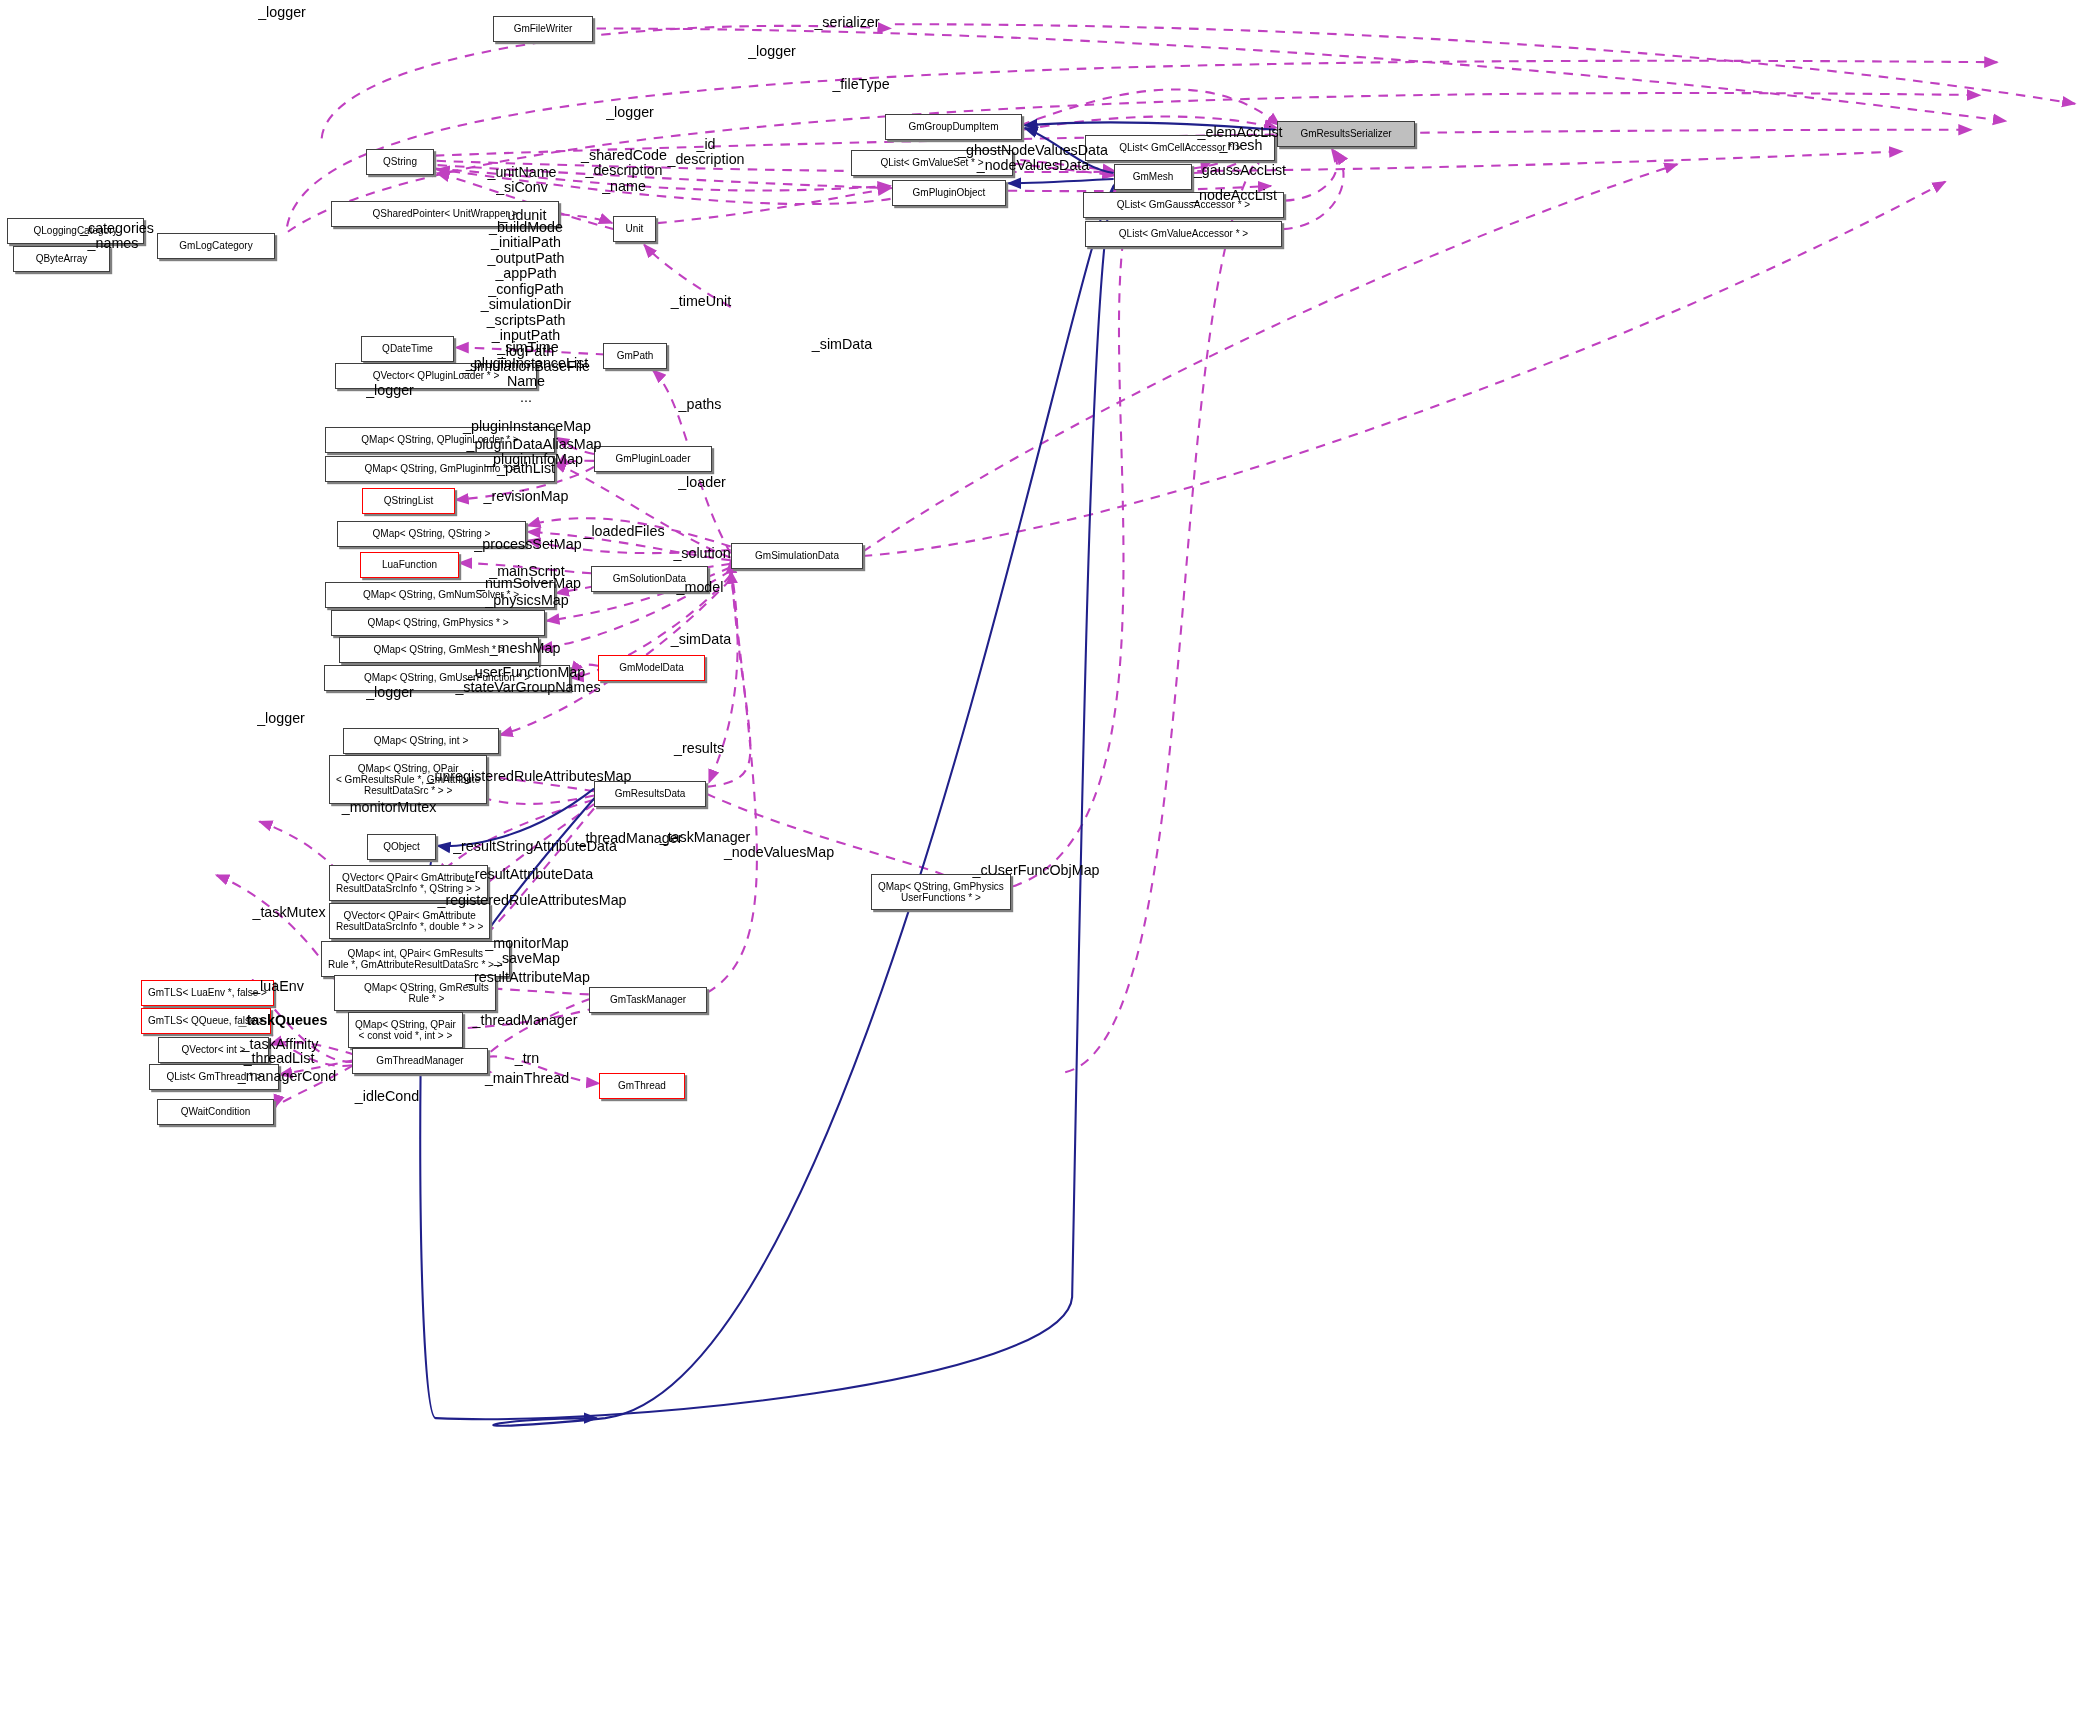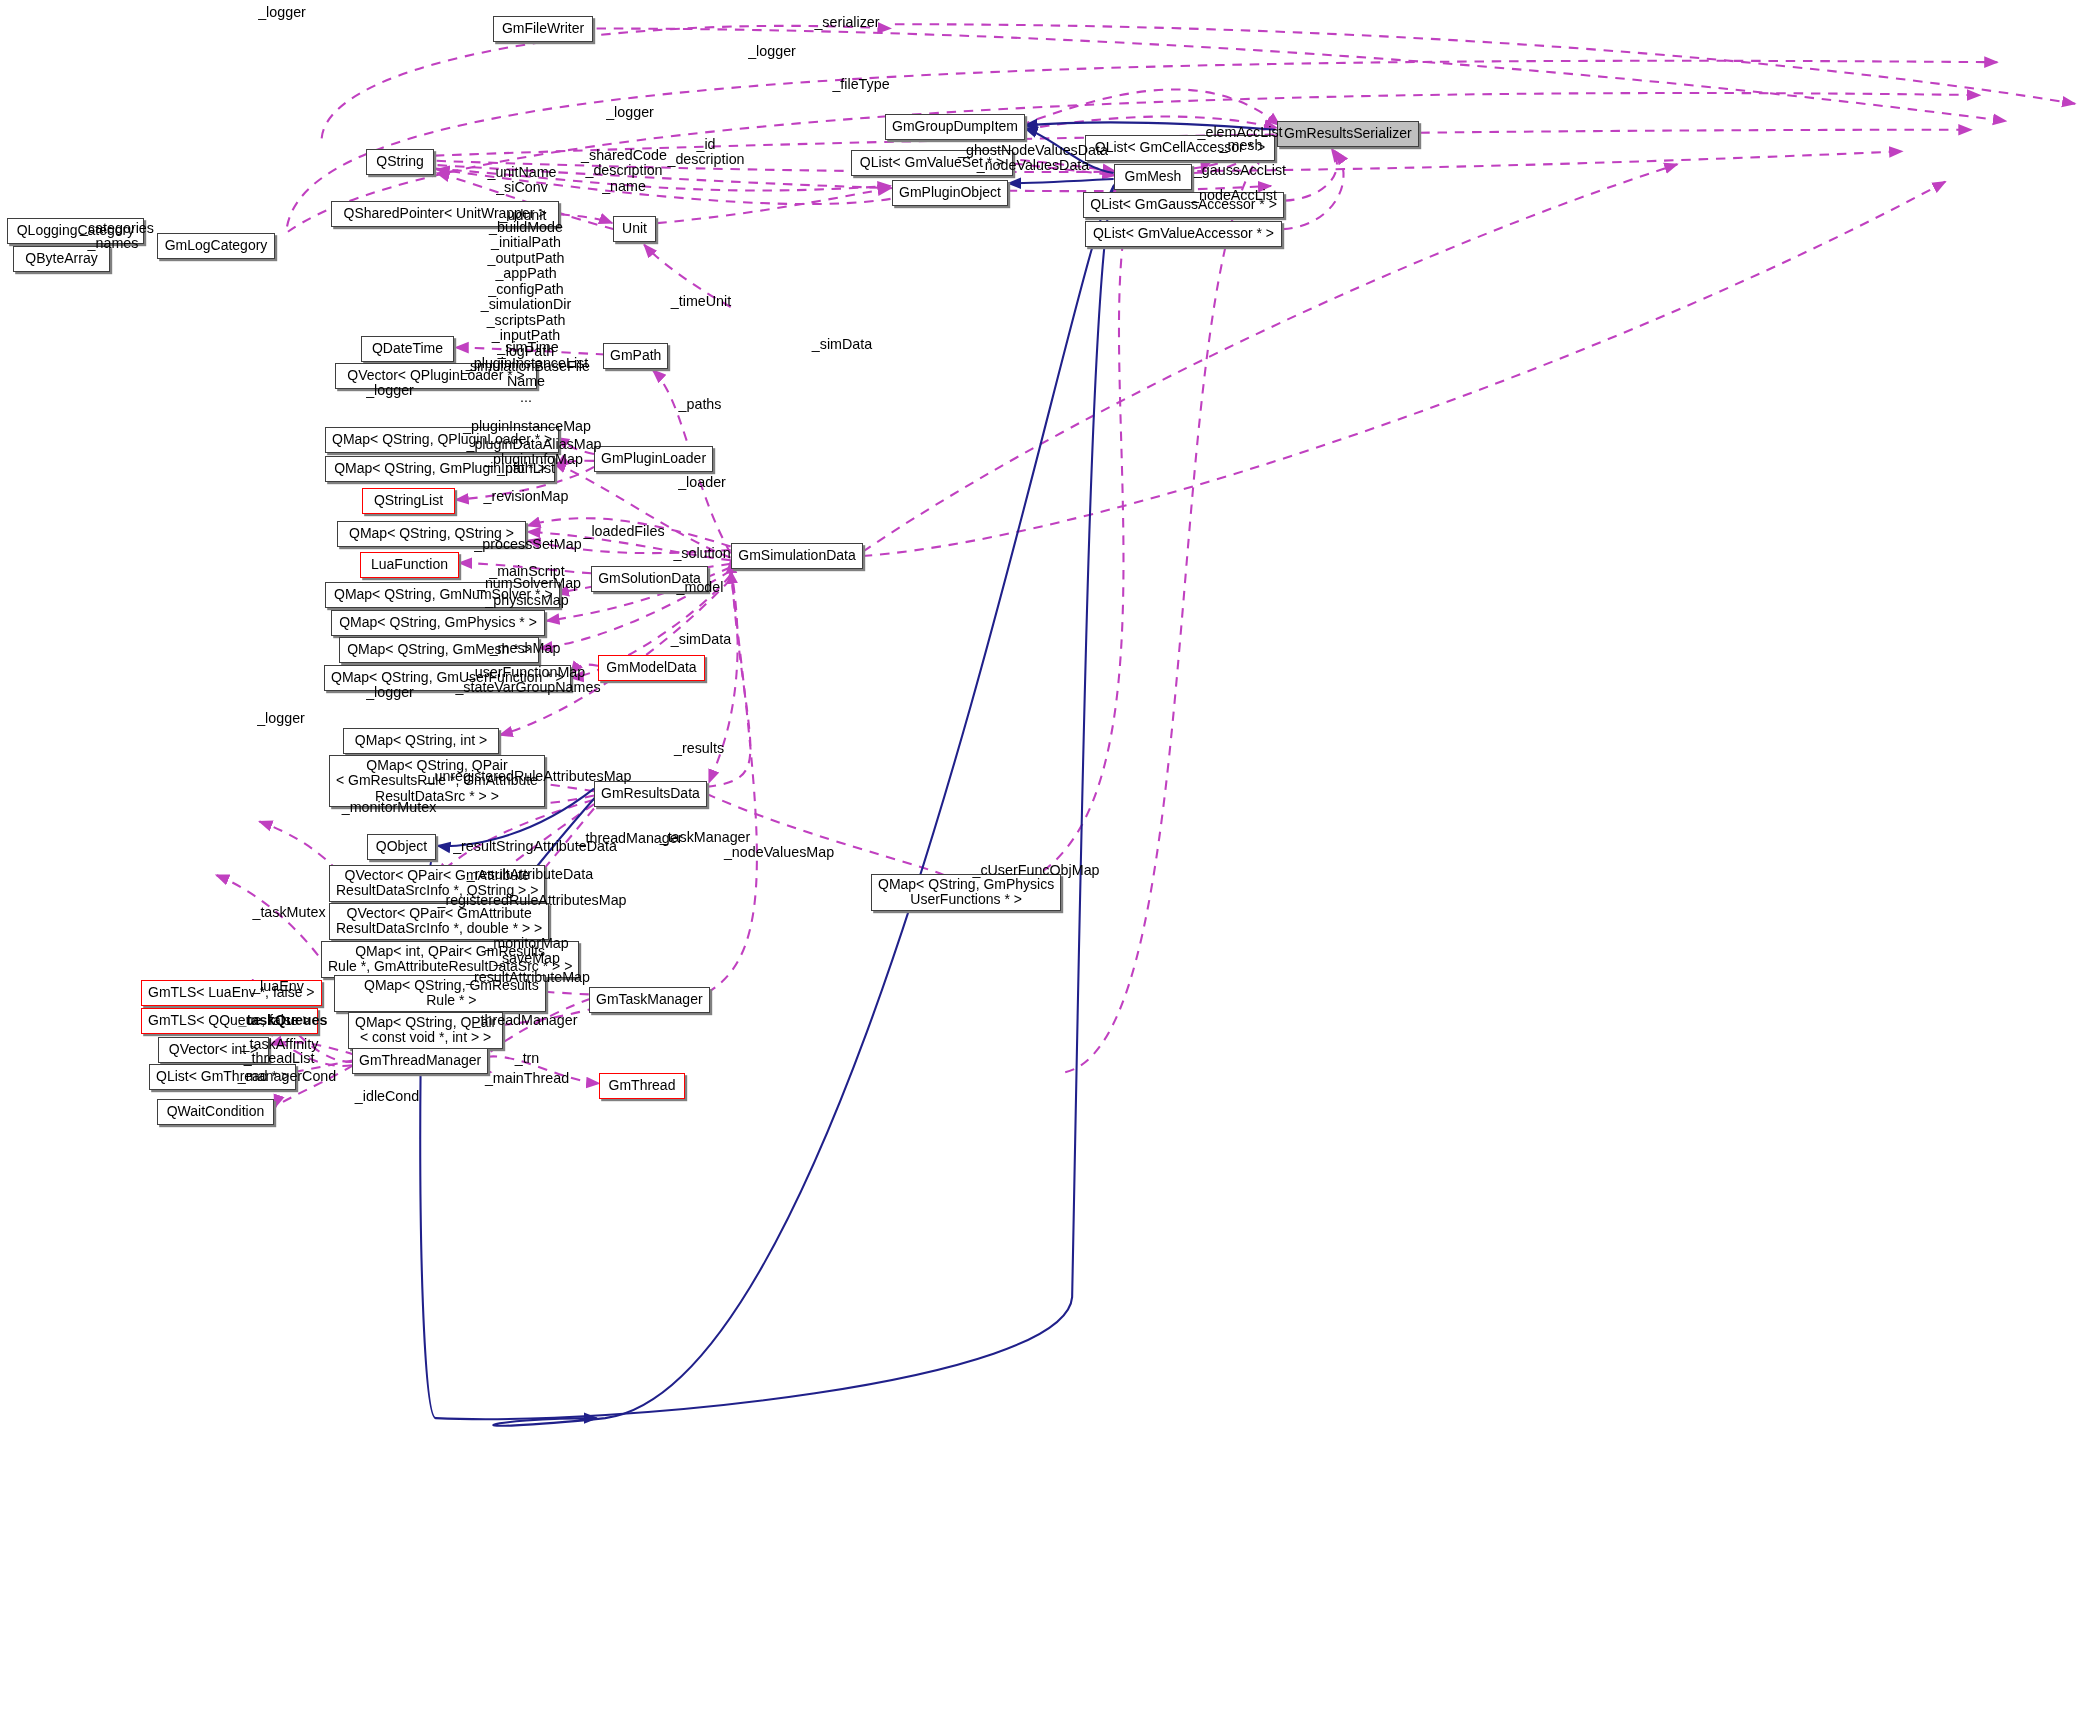--- a/index.html
+++ b/index.html
@@ -21,21 +21,21 @@
     width: 2095px;
     height: 1732px;
     pointer-events: none;
   }
   .node {
     position: absolute;
     box-sizing: border-box;
     background: #ffffff;
     border: 1.3px solid #3f3f3f;
     box-shadow: 2.2px 2.2px 0 0 #808080;
-    font-size: 14px;
+    font-size: 10px;
     line-height: 1.12;
     color: #000000;
     text-align: center;
     display: flex;
     align-items: center;
     justify-content: center;
     white-space: pre;
     padding: 1.7px 6px;
   }
   .node.red {

